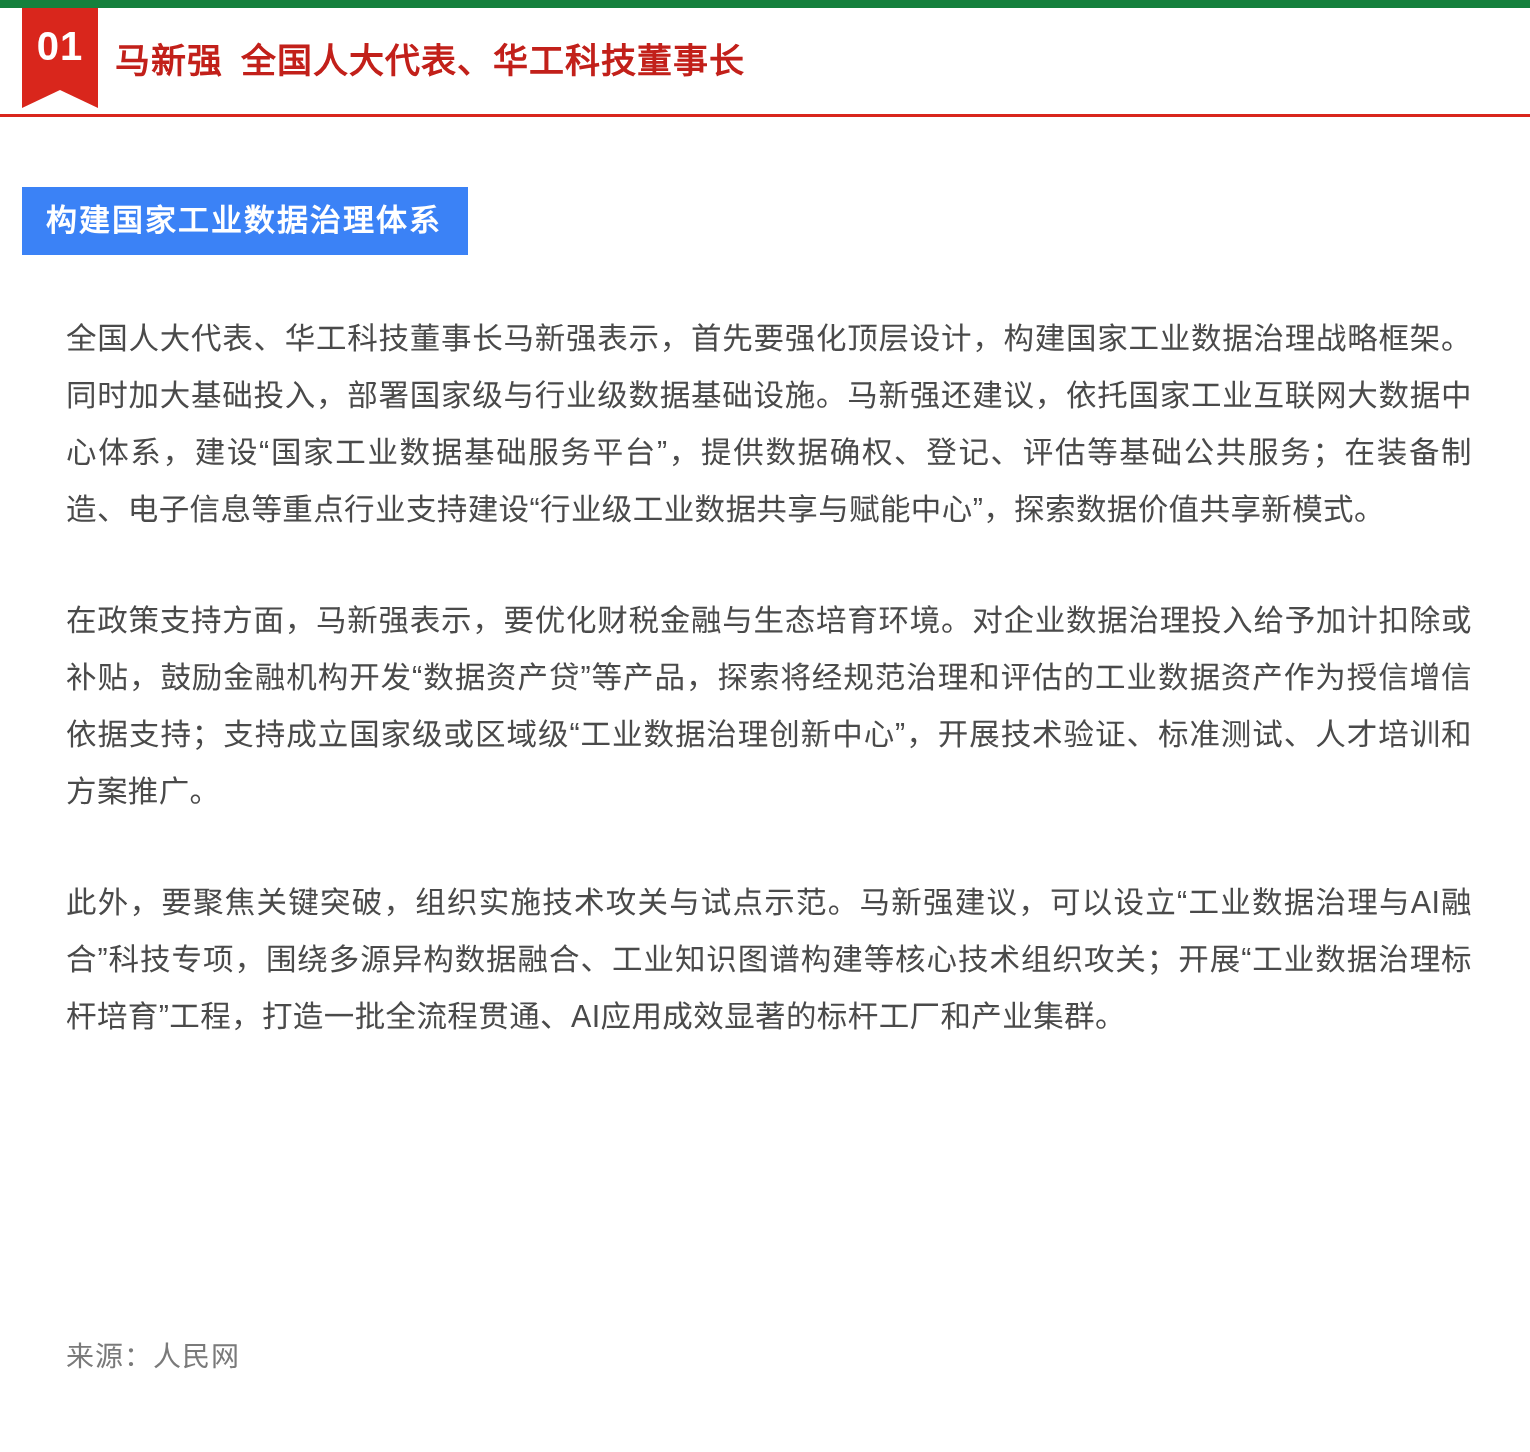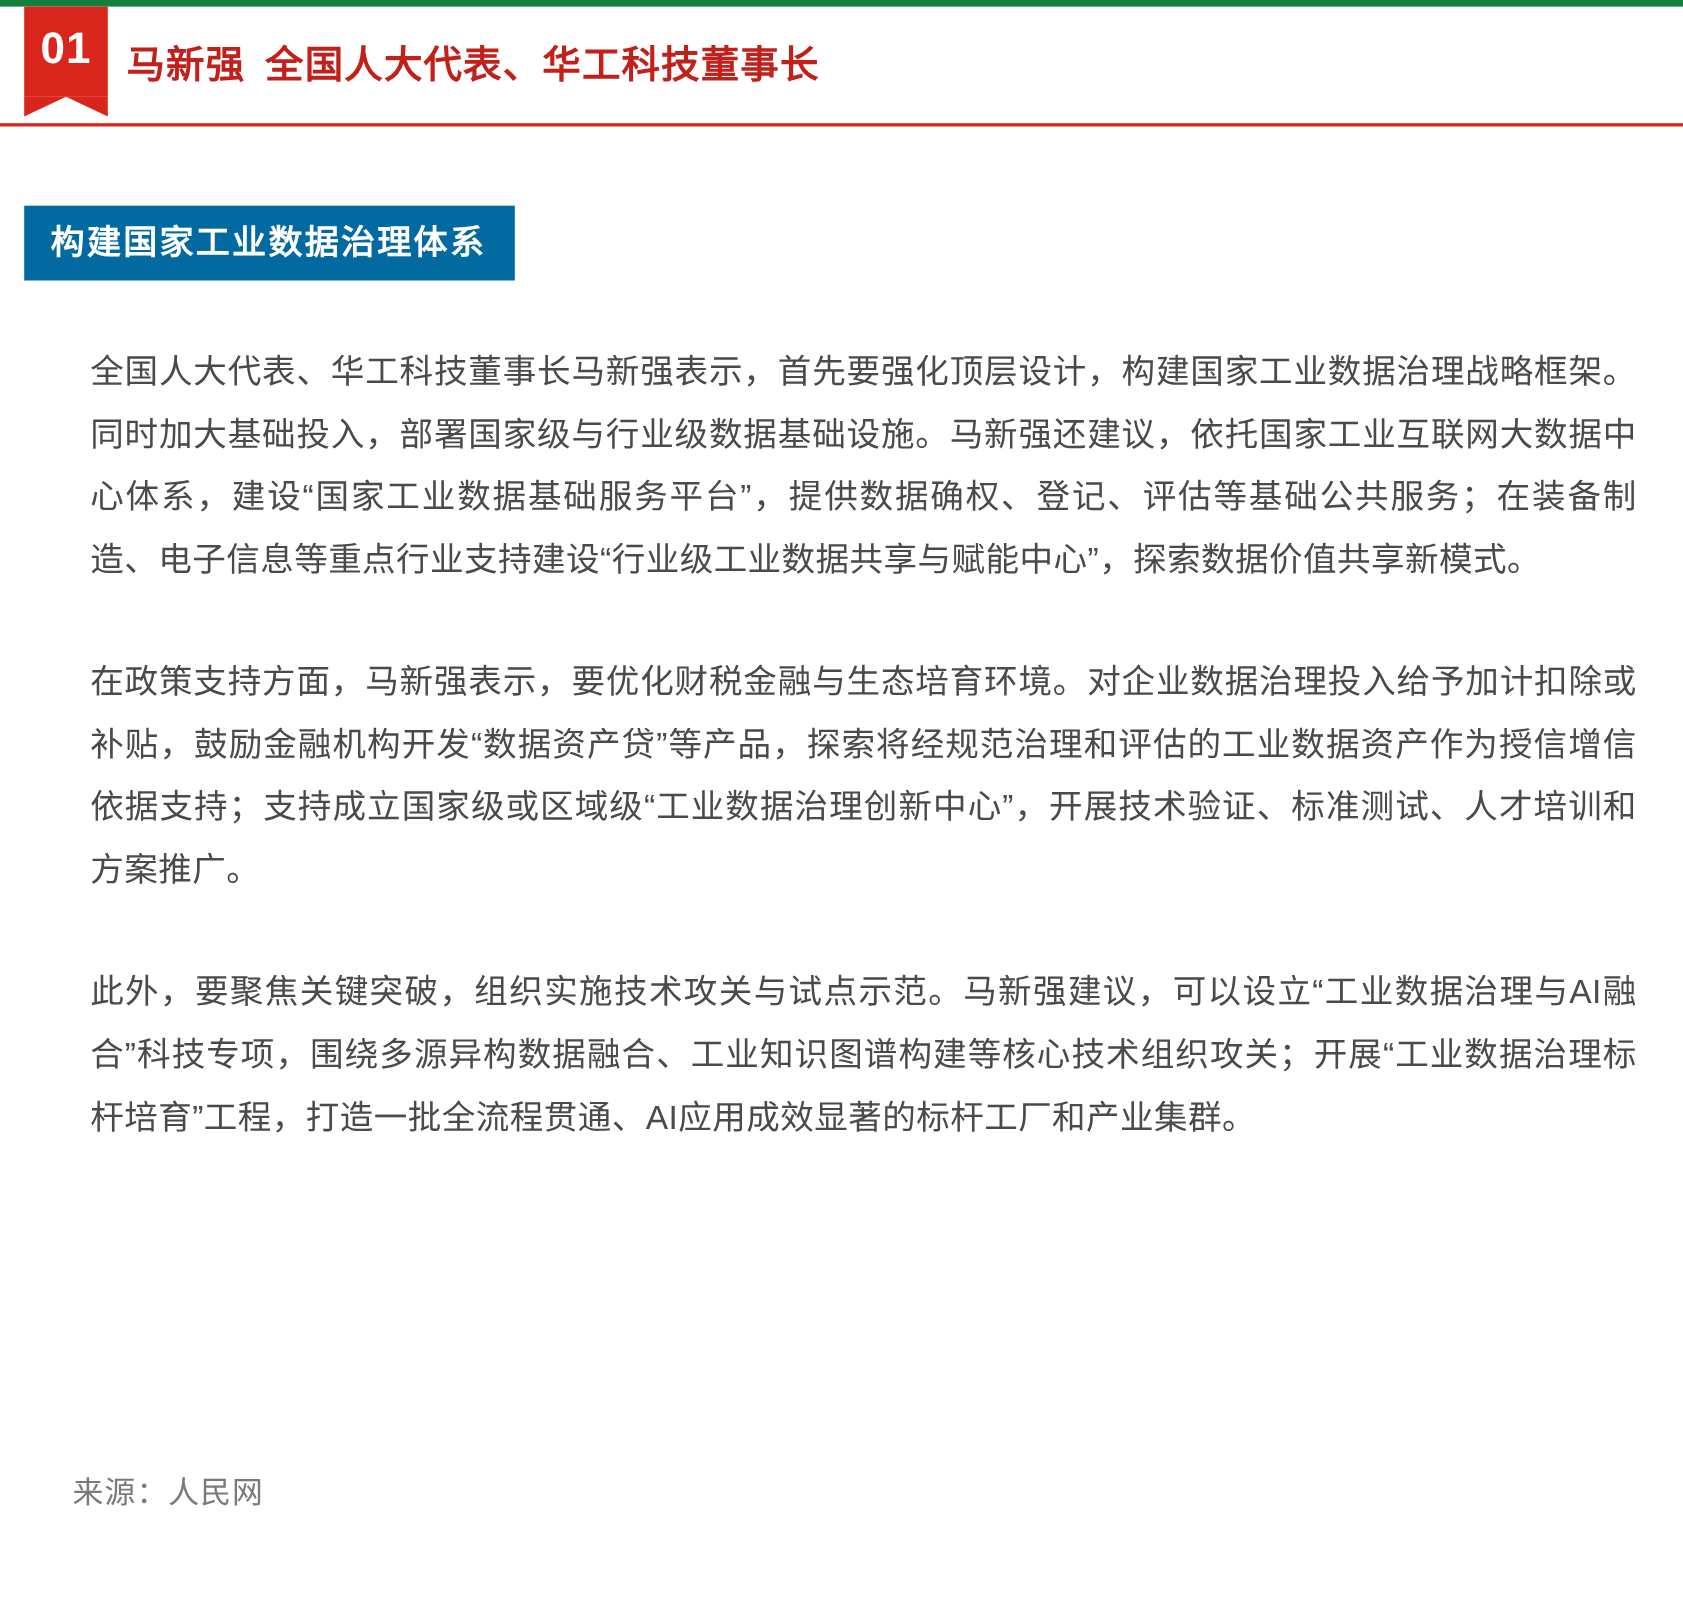--- a/index.html
+++ b/index.html
@@ -22,21 +22,21 @@
     background: #ffffff;
     box-sizing: border-box;
   }
 
   
   .header {
     position: relative;
     width: 1530px;
     height: 112px;
     background: #ffffff;
-    border-top: 6px solid #15803d;
+    border-top: 8px solid #15803d;
     box-sizing: border-box;
   }
   .header-underline {
     position: absolute;
     left: 0;
     top: 106px;
     width: 1530px;
     height: 3px;
     background: #d9261c;
   }
@@ -107,37 +107,36 @@
   
   .body-wrap {
     position: relative;
     padding: 0;
   }
 
   .section-tag {
     position: absolute;
     left: 22px;
     top: 75px;
-    background: #0369a1;
+    background: #3b82f6;
     color: #ffffff;
     font-size: 31px;
     font-weight: bold;
     letter-spacing: 2px;
     padding: 14px 26px 15px 24px;
     box-sizing: border-box;
     height: 68px;
     line-height: 39px;
   }
 
   .article {
     position: absolute;
     left: 66px;
     top: 198px;
     width: 1406px;
-    margin-left: 16px;
   }
 
   .para {
     font-size: 30.5px;
     line-height: 57px;
     color: #4a4a4a;
     letter-spacing: 0.4px;
     text-align: justify;
     margin: 0 0 54px 0;
   }

